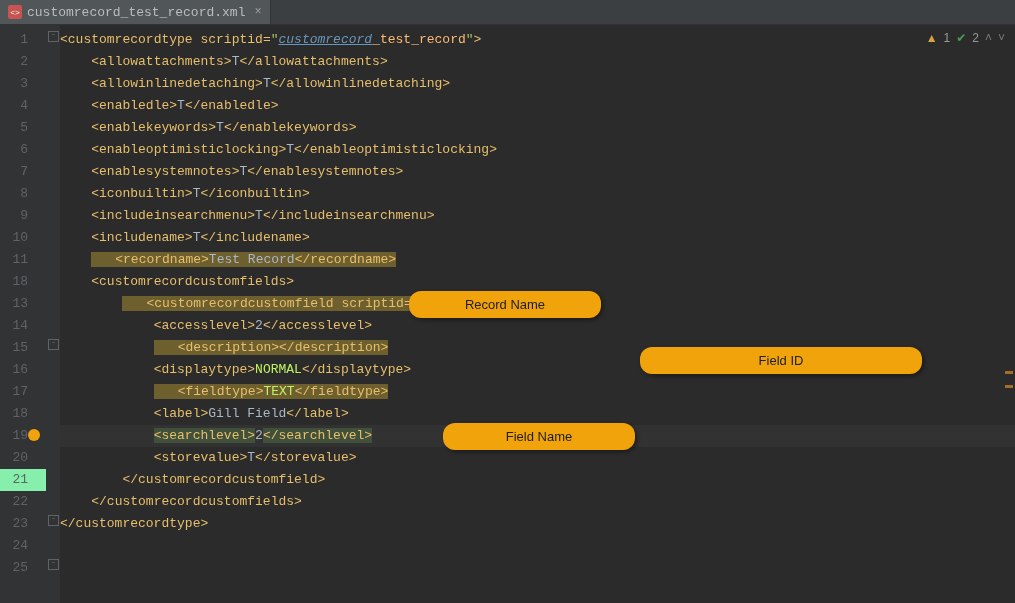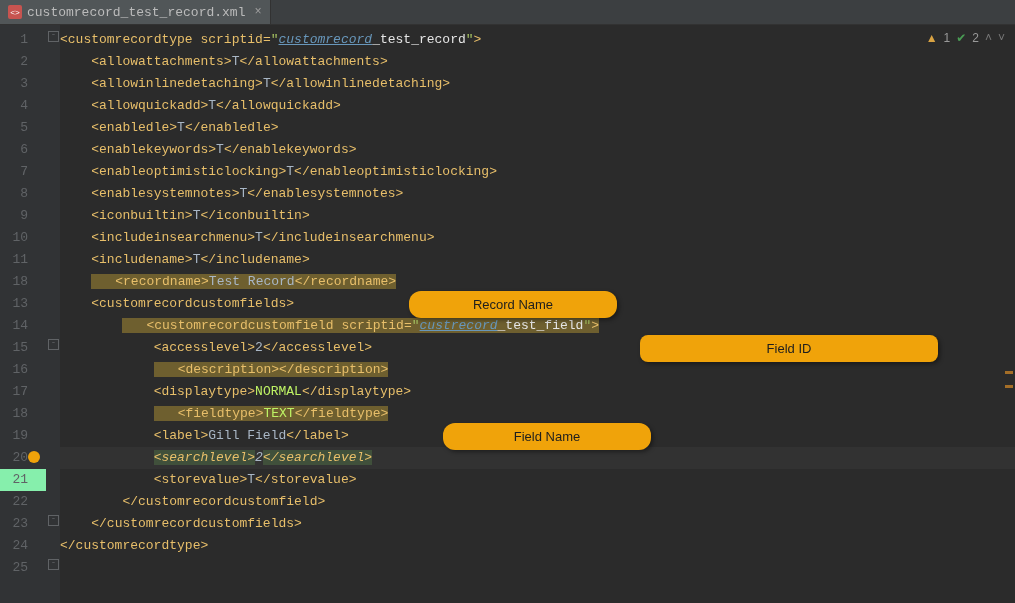--- a/index.html
+++ b/index.html
@@ -7,36 +7,36 @@
   .tab{display:flex;align-items:center;gap:5px;padding:0 8px;height:100%;background:#515658;color:#bbbbbb;border-right:1px solid #323232;}
   .tab-icon{width:14px;height:14px;background:#c75450;border-radius:2px;display:flex;align-items:center;justify-content:center;font-size:8px;color:#fff;}
   .tab-close{color:#9e9e9e;font-size:12px;margin-left:4px;}
   .editor{position:relative;display:flex;height:calc(603px - 24px);}
   .gutter{width:46px;background:#313335;text-align:right;color:#606366;user-select:none;padding-top:4px;}
   .gutter-line{height:22px;line-height:22px;padding-right:18px;position:relative;}
   .fold-col{width:14px;background:#313335;position:relative;padding-top:4px;}
   .fold{position:absolute;left:2px;width:9px;height:9px;border:1px solid #606366;color:#606366;font-size:9px;line-height:7px;text-align:center;}
   .code{flex:1;padding-top:4px;position:relative;}
   .code-line{height:22px;line-height:22px;white-space:pre;position:relative;}
-  .code-line.current{background:#323232;font-style:italic;}
+  .code-line.current{background:#323232;}
   .tag,.attr{color:#e8bf6a;}
   .attval{color:#a5c261;}
   .attval-link{color:#6897bb;text-decoration:underline;font-style:italic;font-family:Liberation Mono, monospace;}
-  .attval-link2{color:#e5e5e5;}
+  .attval-link2{color:#fdba74;}
   .txt{color:#a9b7c6;}
   .kw{color:#bef264;}
   .hl{background:#6e5f2f;padding-left:24px;}
   .hl2{background:#40503b;}
   .status{position:absolute;top:6px;right:10px;display:flex;gap:6px;align-items:center;color:#999;font-size:12px;font-family:sans-serif;}
   .warn-ico{color:#d9a343;}
   .ok-ico{color:#499c54;}
   .chev{color:#777;font-size:12px;}
-  .callout{position:absolute;background:#f0a30a;color:#1e1e1e;font-family:Arial,sans-serif;font-size:13px;padding:6px 24px;border-radius:12px;box-shadow:2px 2px 4px rgba(0,0,0,0.4);text-align:center;}
+  .callout{position:absolute;background:#f0a30a;color:#1e1e1e;font-family:Arial,sans-serif;font-size:13px;padding:6px 16px;border-radius:12px;box-shadow:2px 2px 4px rgba(0,0,0,0.4);text-align:center;}
   #co1{top:291px;left:409px;width:160px;}
-  #co2{top:335px;left:640px;width:250px;border-radius:8px;}
+  #co2{top:347px;left:640px;width:250px;}
   #co3{top:423px;left:443px;width:160px;}
   .bulb{position:absolute;left:-32px;top:4px;width:12px;height:12px;background:#f0a30a;border-radius:50%;}
   .rmark{position:absolute;right:2px;top:360px;width:8px;height:3px;background:#a46e27;}
   .rmark2{position:absolute;right:2px;top:346px;width:8px;height:3px;background:#a46e27;}
 </style>
 </head>
 <body>
 
 <div class="tab-bar">
   <div class="tab">
@@ -94,21 +94,20 @@
       <span class="chev">˅</span>
     </div>
 
     <div class="rmark"></div>
     <div class="rmark2"></div>
 
     <div class="code-line"><span class="tag">&lt;</span><span class="tag">customrecordtype</span><span class="tag"> </span><span class="attr">scriptid</span><span class="tag">=</span><span class="attval">"</span><span class="attval-link">customrecord</span><span class="attval-link2">_test_record</span><span class="attval">"</span><span class="tag">&gt;</span></div>
 
     <div class="code-line">    <span class="tag">&lt;</span><span class="tag">allowattachments</span><span class="tag">&gt;</span><span class="txt">T</span><span class="tag">&lt;/</span><span class="tag">allowattachments</span><span class="tag">&gt;</span></div>
     <div class="code-line">    <span class="tag">&lt;</span><span class="tag">allowinlinedetaching</span><span class="tag">&gt;</span><span class="txt">T</span><span class="tag">&lt;/</span><span class="tag">allowinlinedetaching</span><span class="tag">&gt;</span></div>
-    <div class="code-line">    <span class="tag">&lt;</span><span class="tag">allowquickadd</span><span class="tag">&gt;</span><span class="txt">T</span><span class="tag">&lt;/</span><span class="tag">allowquickadd</span><span class="tag">&gt;</span></div>
     <div class="code-line">    <span class="tag">&lt;</span><span class="tag">enabledle</span><span class="tag">&gt;</span><span class="txt">T</span><span class="tag">&lt;/</span><span class="tag">enabledle</span><span class="tag">&gt;</span></div>
     <div class="code-line">    <span class="tag">&lt;</span><span class="tag">enablekeywords</span><span class="tag">&gt;</span><span class="txt">T</span><span class="tag">&lt;/</span><span class="tag">enablekeywords</span><span class="tag">&gt;</span></div>
     <div class="code-line">    <span class="tag">&lt;</span><span class="tag">enableoptimisticlocking</span><span class="tag">&gt;</span><span class="txt">T</span><span class="tag">&lt;/</span><span class="tag">enableoptimisticlocking</span><span class="tag">&gt;</span></div>
     <div class="code-line">    <span class="tag">&lt;</span><span class="tag">enablesystemnotes</span><span class="tag">&gt;</span><span class="txt">T</span><span class="tag">&lt;/</span><span class="tag">enablesystemnotes</span><span class="tag">&gt;</span></div>
     <div class="code-line">    <span class="tag">&lt;</span><span class="tag">iconbuiltin</span><span class="tag">&gt;</span><span class="txt">T</span><span class="tag">&lt;/</span><span class="tag">iconbuiltin</span><span class="tag">&gt;</span></div>
     <div class="code-line">    <span class="tag">&lt;</span><span class="tag">includeinsearchmenu</span><span class="tag">&gt;</span><span class="txt">T</span><span class="tag">&lt;/</span><span class="tag">includeinsearchmenu</span><span class="tag">&gt;</span></div>
     <div class="code-line">    <span class="tag">&lt;</span><span class="tag">includename</span><span class="tag">&gt;</span><span class="txt">T</span><span class="tag">&lt;/</span><span class="tag">includename</span><span class="tag">&gt;</span></div>
 
     <div class="code-line">    <span class="hl"><span class="tag">&lt;</span><span class="tag">recordname</span><span class="tag">&gt;</span><span class="txt">Test Record</span><span class="tag">&lt;/</span><span class="tag">recordname</span><span class="tag">&gt;</span></span></div>
 

